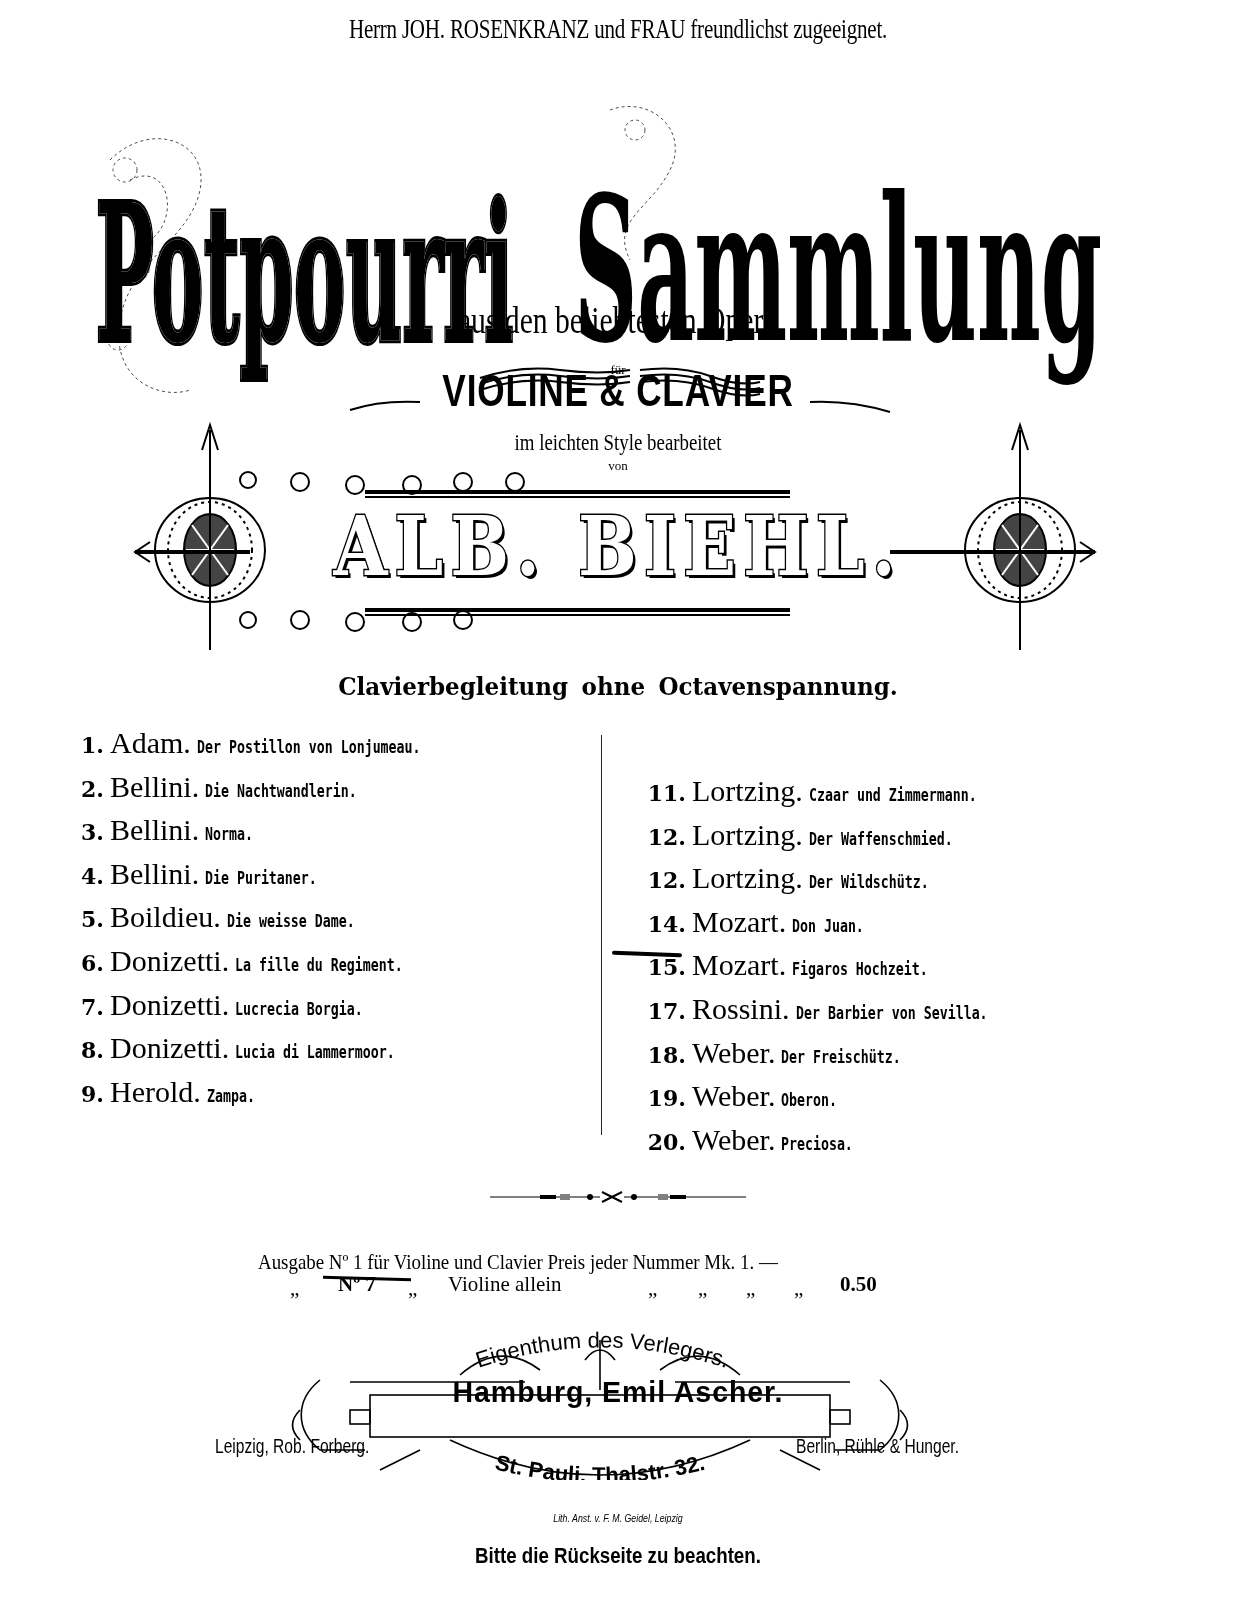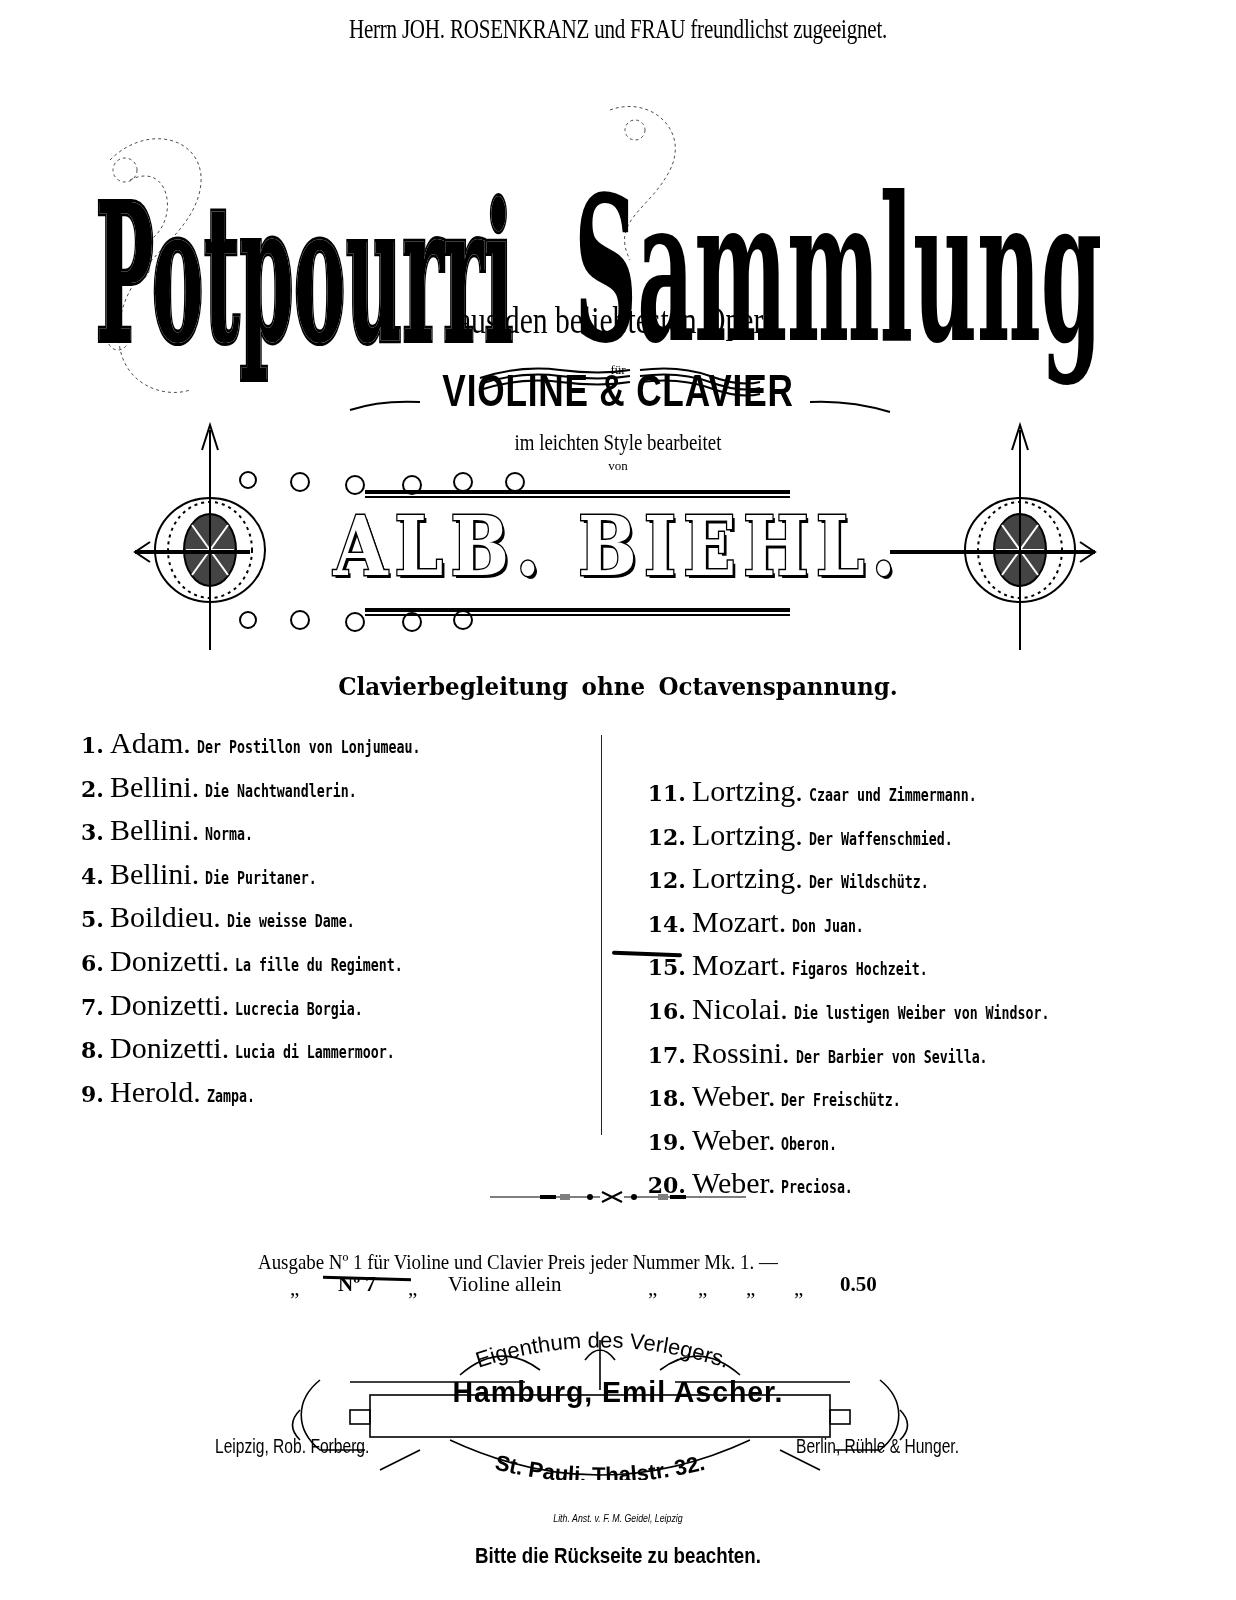--- a/index.html
+++ b/index.html
@@ -207,25 +207,20 @@
       </div>
     <div class="item">
         <span class="num">14.</span>
         <span class="composer">Mozart.</span>
         <span class="opera">Don Juan.</span>
       </div>
     <div class="item">
         <span class="num">15.</span>
         <span class="composer">Mozart.</span>
         <span class="opera">Figaros Hochzeit.</span>
-      </div>
-    <div class="item">
-        <span class="num">16.</span>
-        <span class="composer">Nicolai.</span>
-        <span class="opera">Die lustigen Weiber von Windsor.</span>
       </div>
     <div class="item">
         <span class="num">17.</span>
         <span class="composer">Rossini.</span>
         <span class="opera">Der Barbier von Sevilla.</span>
       </div>
     <div class="item">
         <span class="num">18.</span>
         <span class="composer">Weber.</span>
         <span class="opera">Der Freischütz.</span>

